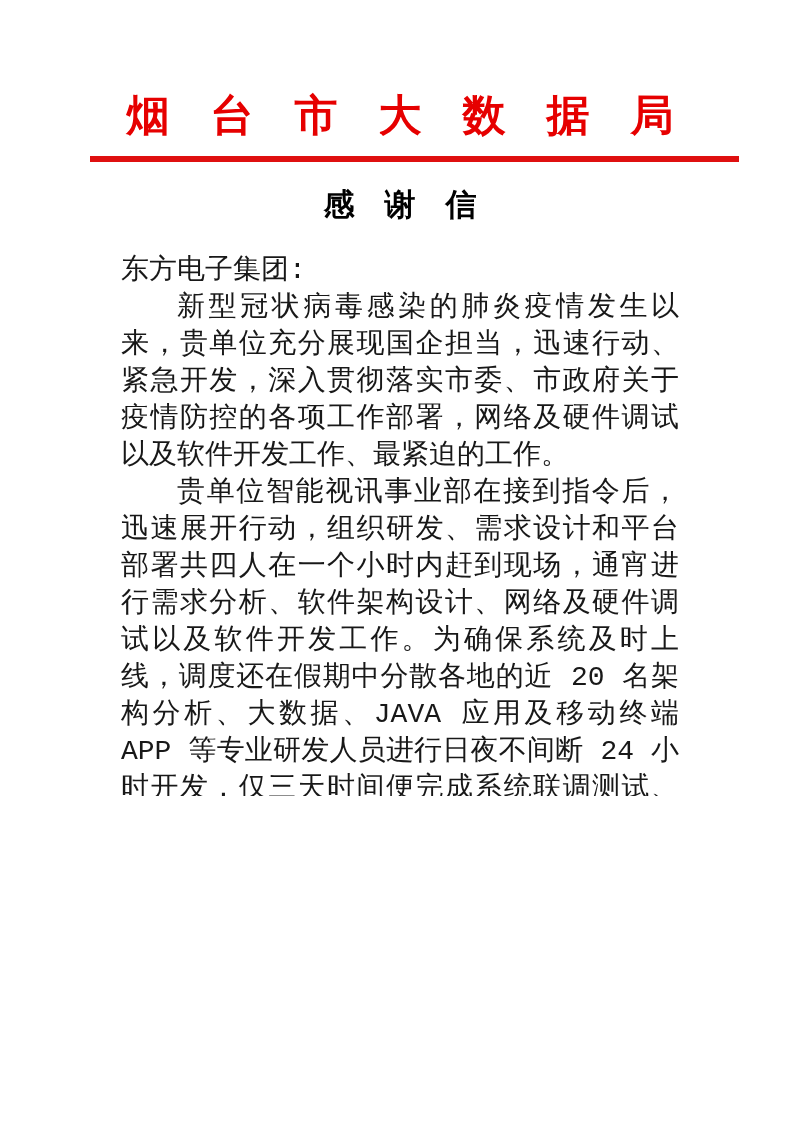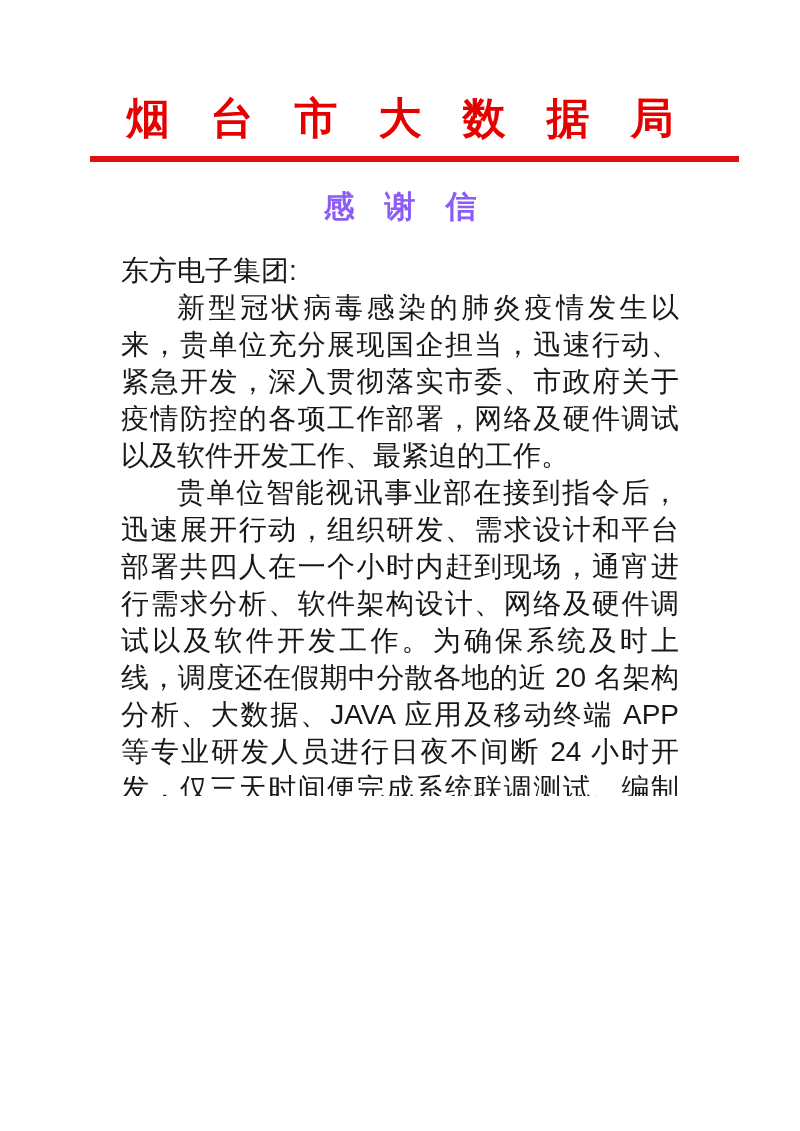--- a/index.html
+++ b/index.html
@@ -10,21 +10,21 @@
   }
   * { box-sizing: border-box; }
   html, body { margin: 0; padding: 0; background: #fff; }
   .page {
     position: relative;
     width: 800px;
     height: 796px;
     margin: 0 auto;
     background: var(--page-bg);
     overflow: hidden;
-    font-family: Liberation Sans, sans-serif;
+    font-family: Liberation Mono, monospace;
   }
   .org-name {
     margin-top: 97px;
     text-align: center;
     font-size: 43px;
     line-height: 1;
     font-weight: bold;
     color: var(--header-red);
     letter-spacing: 41px;
     padding-left: 41px; 
@@ -37,21 +37,21 @@
     background: #fff;
     border-top: 4px solid var(--rule-red);
     border-bottom: 2px solid var(--rule-red);
   }
   .letter-title {
     margin: 29px 0 0 0;
     text-align: center;
     font-size: 31px;
     line-height: 1;
     font-weight: bold;
-    color: #8b5cf6;
+    color: #000000;
     letter-spacing: 30px;
     padding-left: 30px;
     white-space: nowrap;
   }
   .letter-body {
     margin: 30px 121px 0 121px;
     width: 558px;
     font-size: 28px;
     line-height: 37px;
     color: var(--body-text);

